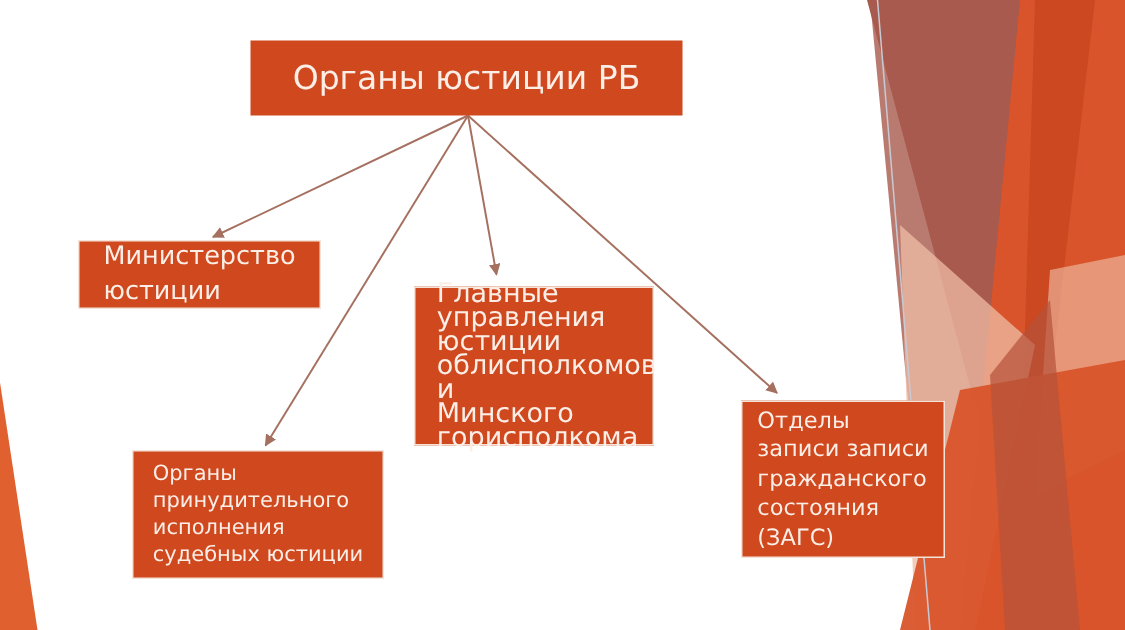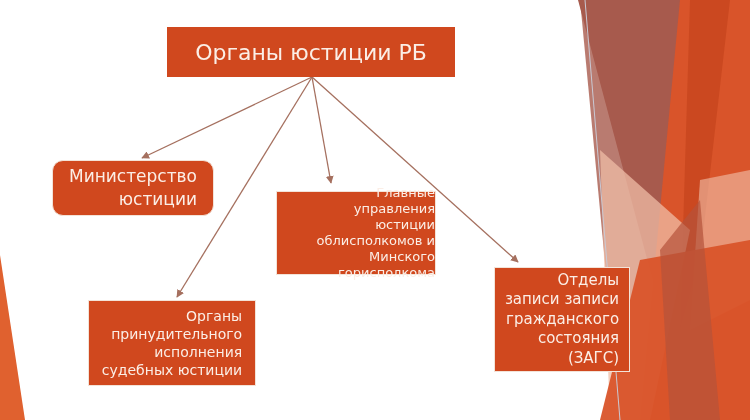--- a/index.html
+++ b/index.html
@@ -6,29 +6,29 @@
     body {
       width: 750px; height: 420px; overflow: hidden; position: relative;
       background: #ffffff;
       font-family: "DejaVu Sans", sans-serif;
     }
     .deco { position: absolute; left: 0; top: 0; width: 750px; height: 420px; }
     .box {
       position: absolute;
       background: #d0481e;
       color: #fbeee6;
-      text-align: right;
+      text-align: left;
       display: flex; align-items: center; justify-content: center;
       box-sizing: border-box;
       white-space: pre-line;
     }
     .box.bordered { border: 1px solid #f3e3d8; }
     #title-box { left: 167px; top: 27px; width: 288px; height: 50px; font-size: 22px; }
-    #box-ministry { left: 52px; top: 160px; width: 162px; height: 56px; font-size: 17px; line-height: 23px; border-radius: 11px; }
-    #box-main-dept { left: 276px; top: 191px; width: 160px; height: 84px; font-size: 13px; line-height: 16px; padding-left: 17px; }
+    #box-ministry { left: 52px; top: 160px; width: 162px; height: 46px; font-size: 17px; line-height: 23px; }
+    #box-main-dept { left: 276px; top: 191px; width: 160px; height: 106px; font-size: 18px; line-height: 16px; padding-left: 17px; }
     #box-enforcement { left: 88px; top: 300px; width: 168px; height: 86px; font-size: 14px; line-height: 18px; }
     #box-zags { left: 494px; top: 267px; width: 136px; height: 105px; font-size: 15px; line-height: 19.5px; }
     .arrows { position: absolute; left: 0; top: 0; width: 750px; height: 420px; pointer-events: none; }
   </style>
 </head>
 <body>
 
 <svg class="deco" viewBox="0 0 750 420">
 
   <polygon points="578,0 700,0 700,420 690,420" fill="#9d4a3c" opacity="0.9"></polygon>

